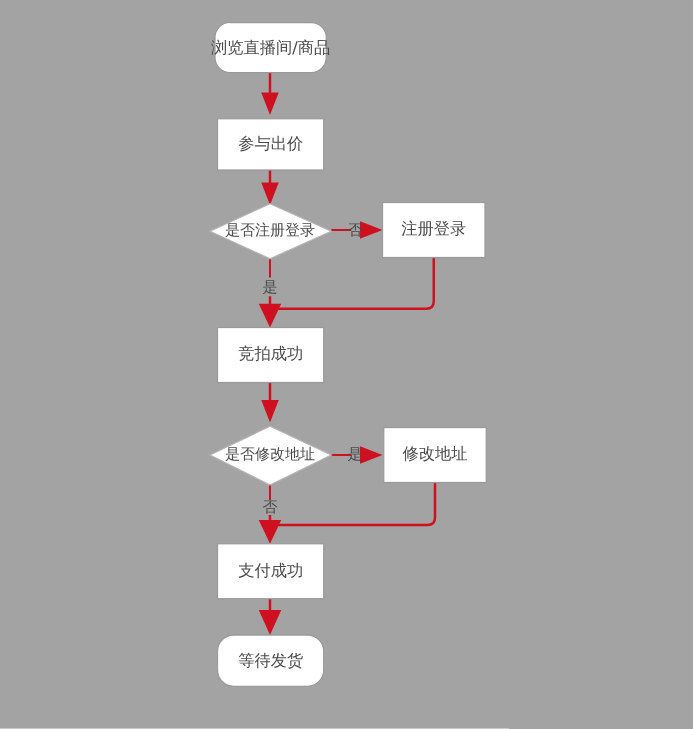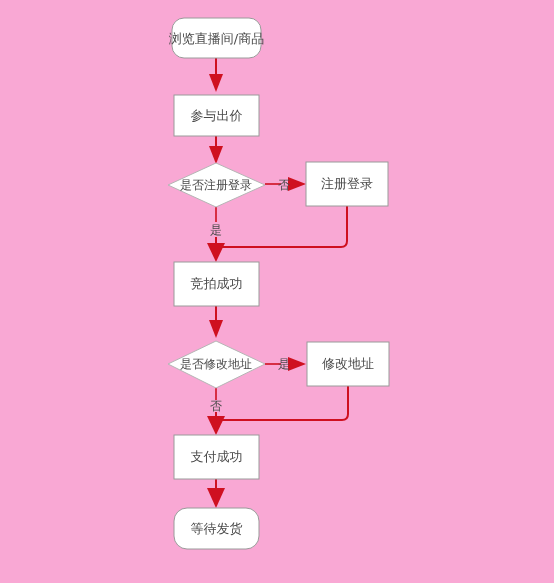--- a/index.html
+++ b/index.html
@@ -7,21 +7,21 @@
     padding: 0;
     background: #ffffff;
   }
   body {
     font-family: "DejaVu Sans", "Liberation Sans", sans-serif;
   }
   #canvas {
     position: relative;
     width: 554px;
     height: 583px;
-    background: #f9a8d4;
+    background: #a3a3a3;
     overflow: hidden;
   }
   #flow-svg {
     position: absolute;
     left: 0;
     top: 0;
     width: 554px;
     height: 583px;
   }
   .node-label {

